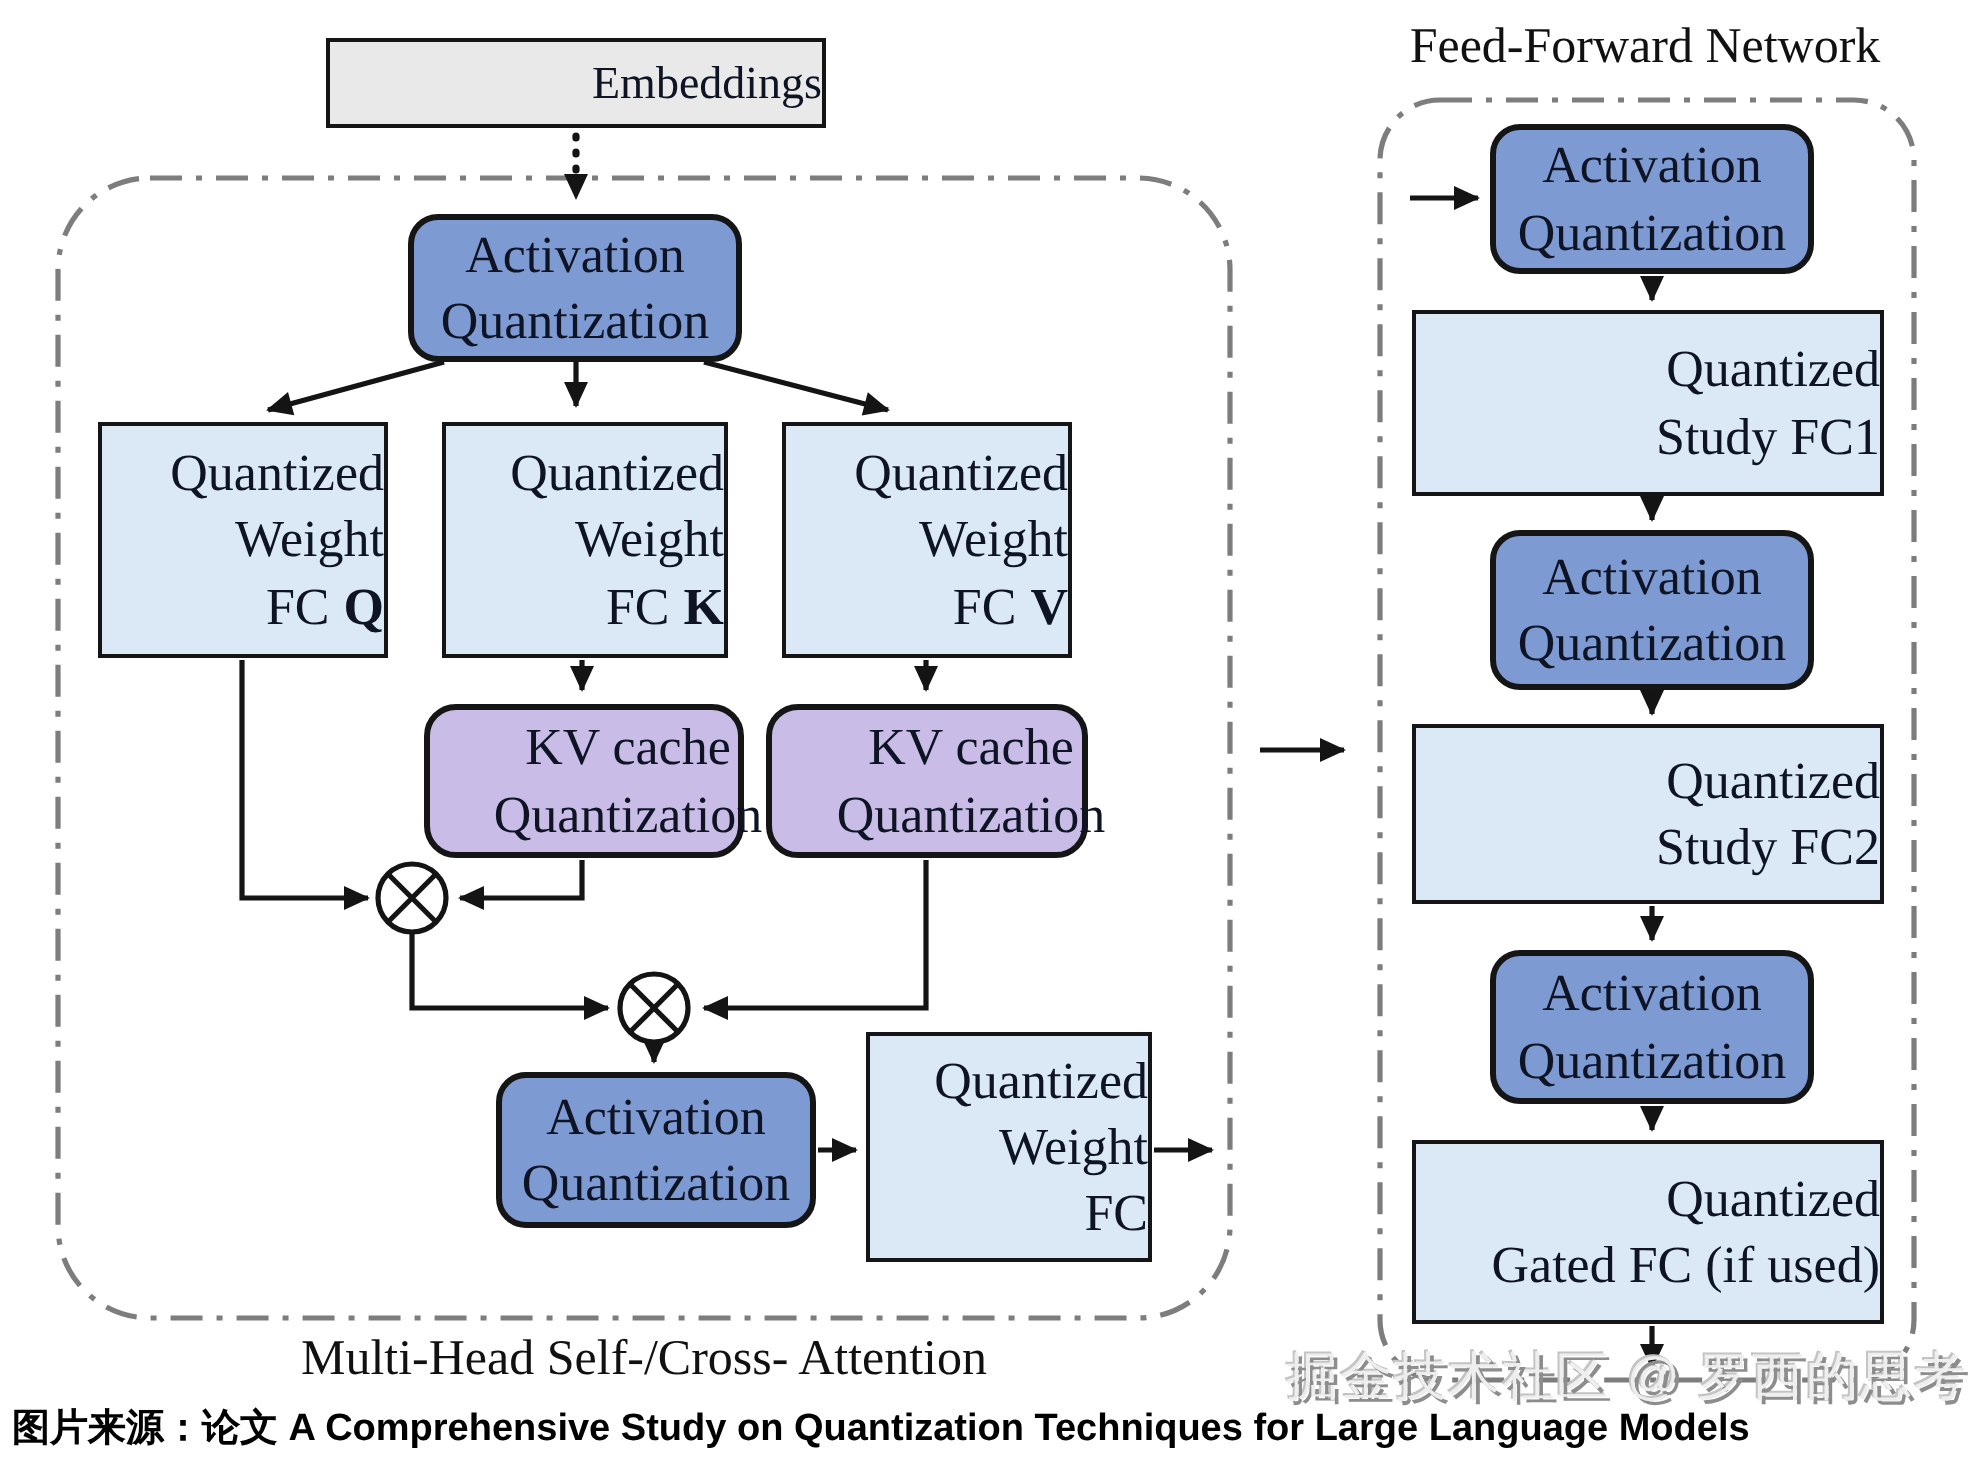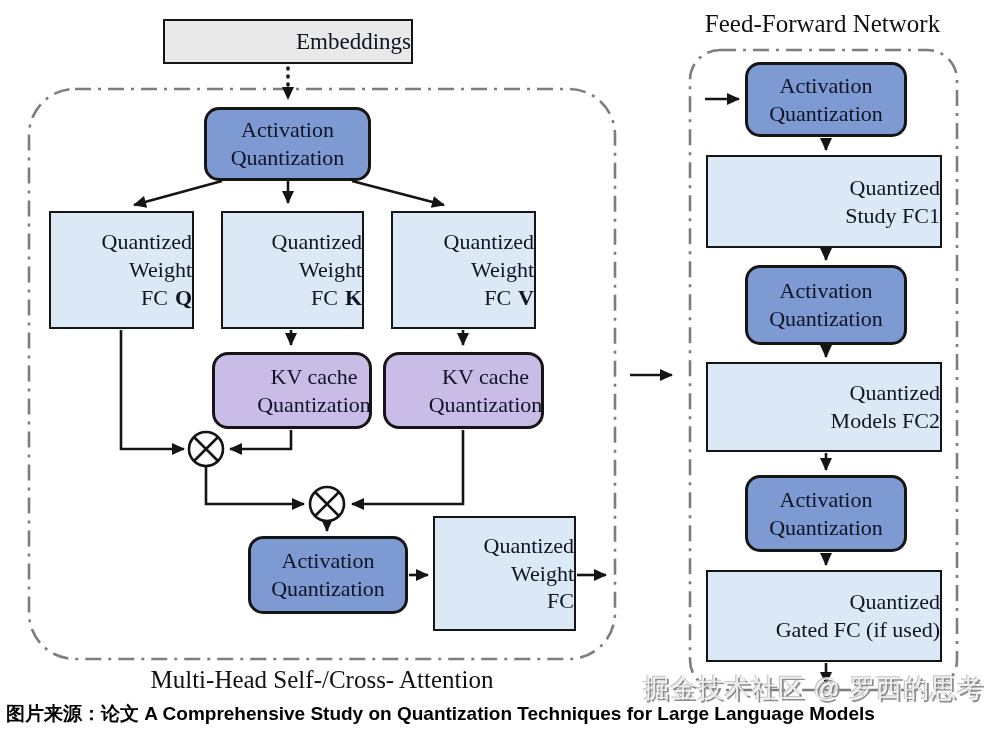--- a/index.html
+++ b/index.html
@@ -5,21 +5,21 @@
   html,body { margin:0; padding:0; background:#ffffff; }
   #canvas {
     position:relative; width:988px; height:732px; background:#ffffff;
     overflow:hidden; font-family:"Liberation Serif","DejaVu Serif",serif;
   }
   #wires { position:absolute; left:0; top:0; z-index:0; }
   .box {
     position:absolute; box-sizing:border-box; z-index:1;
     border:2.6px solid #151515;
     display:flex; flex-direction:column; align-items:center; justify-content:center;
-    text-align:center; color:#0e1424; font-size:22px; line-height:1.27;
+    text-align:center; color:#0e1424; font-size:26px; line-height:1.27;
     font-family:"Liberation Serif","DejaVu Serif",serif;
   }
   .blue   { background:#7e9ad3; border-radius:15px; border-width:3px; }
   .lb     { background:#dbe9f6;align-items:flex-end; }
   .purple { background:#c9bde7; border-radius:16px; border-width:3px;padding-left:44px; }
   .gray   { background:#e9e9e9;align-items:flex-end; }
   .bold   { font-weight:bold; }
   .fcline .pre { margin-right:7px; }
 
   
@@ -178,21 +178,21 @@
     <span>Study FC1</span>
   </div>
 
   <div id="ffn-aq2" class="box blue">
     <span>Activation</span>
     <span>Quantization</span>
   </div>
 
   <div id="ffn-fc2" class="box lb">
     <span>Quantized</span>
-    <span>Models FC2</span>
+    <span>Study FC2</span>
   </div>
 
   <div id="ffn-aq3" class="box blue">
     <span>Activation</span>
     <span>Quantization</span>
   </div>
 
   <div id="ffn-gated" class="box lb">
     <span>Quantized</span>
     <span>Gated FC (if used)</span>

